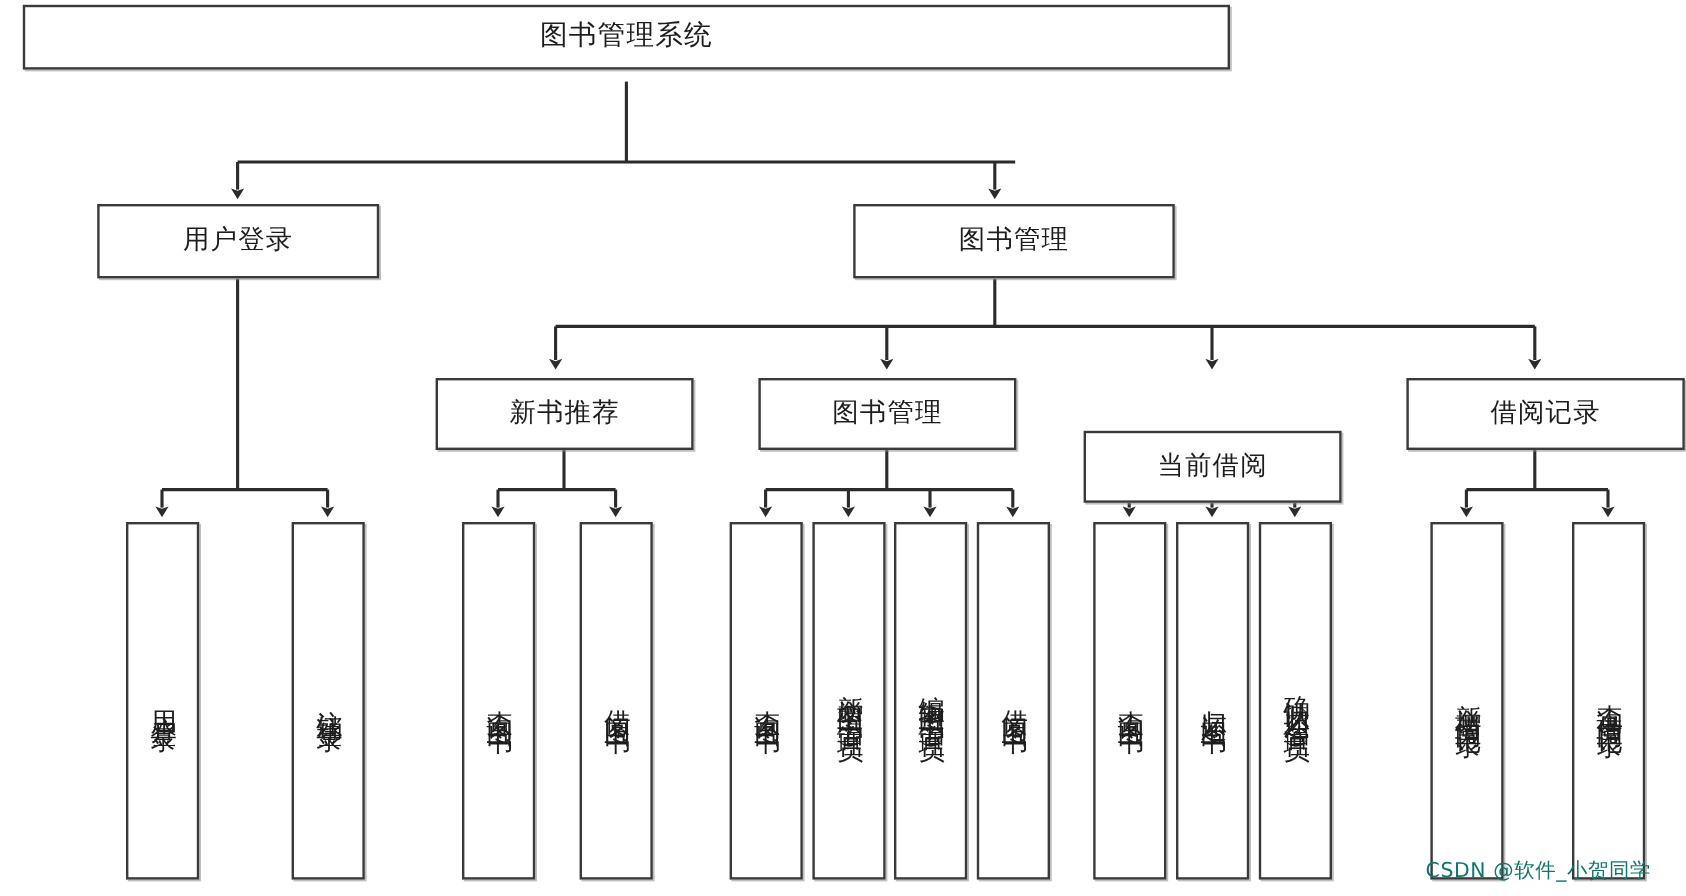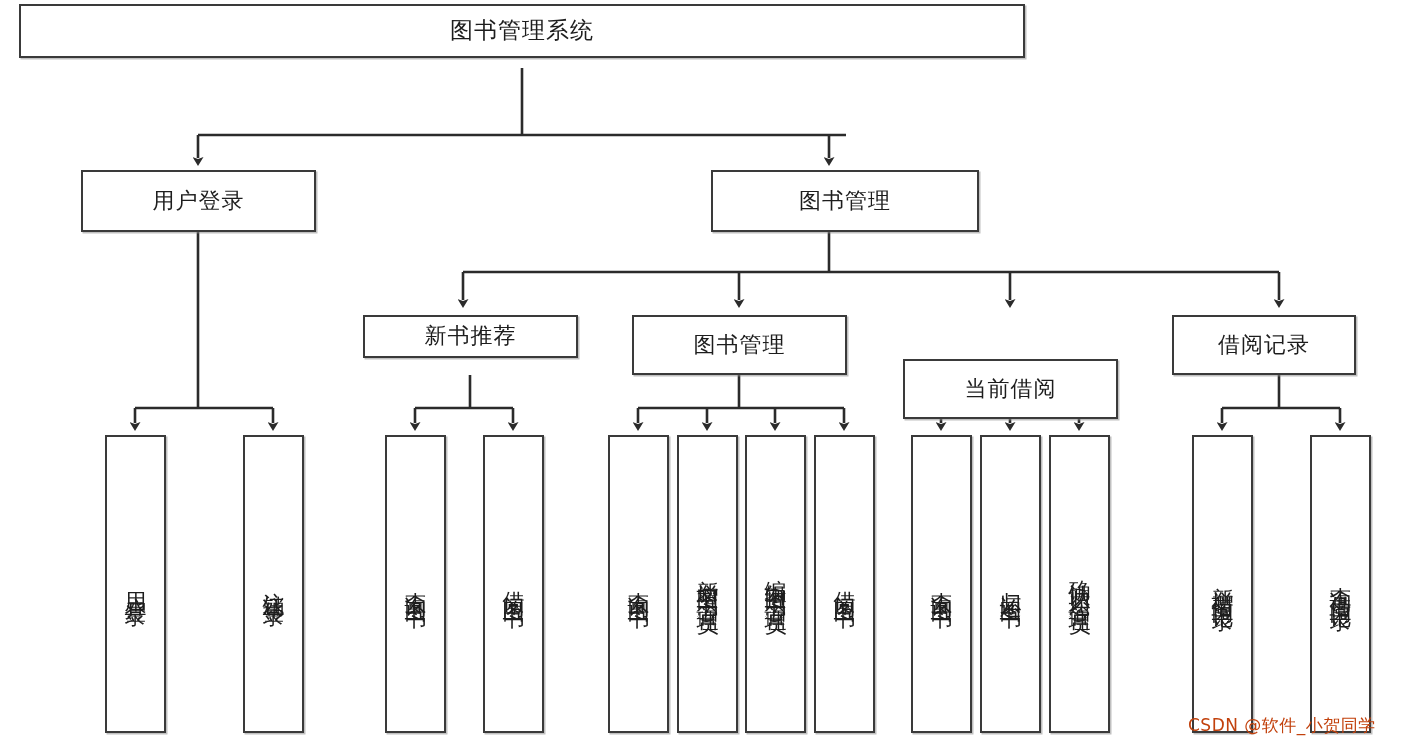--- a/index.html
+++ b/index.html
@@ -56,21 +56,21 @@
     line-height: 1;
     white-space: nowrap;
     text-align: center;
     color: #1d1d1d;
   }
   #watermark {
     position: absolute;
     left: 1188px;
     top: 714px;
     font-size: 17px;
-    color: #c2410c;
+    color: #0f766e;
     white-space: nowrap;
     letter-spacing: 0.5px;
   }
 </style>
 </head>
 <body>
 
 <div id="canvas">
 
   <svg id="edges" viewBox="0 0 1405 747" width="1405" height="747" xmlns="http://www.w3.org/2000/svg">
@@ -127,30 +127,30 @@
     <span>图书管理系统</span>
   </div>
 
   <div class="node horiz" style="left:81px; top:170px; width:235px; height:62px;">
     <span>用户登录</span>
   </div>
   <div class="node horiz" style="left:711px; top:170px; width:268px; height:62px;">
     <span>图书管理</span>
   </div>
 
-  <div class="node horiz" style="left:363px; top:315px; width:215px; height:43px;">
+  <div class="node horiz" style="left:363px; top:315px; width:215px; height:60px;">
     <span>新书推荐</span>
   </div>
   <div class="node horiz" style="left:632px; top:315px; width:215px; height:60px;">
     <span>图书管理</span>
   </div>
   <div class="node horiz" style="left:903px; top:315px; width:215px; height:60px;margin-top:44px;">
     <span>当前借阅</span>
   </div>
-  <div class="node horiz" style="left:1172px; top:315px; width:184px; height:60px;">
+  <div class="node horiz" style="left:1172px; top:315px; width:232px; height:60px;">
     <span>借阅记录</span>
   </div>
 
   <div class="node leaf" style="left:105px; top:435px; width:61px; height:298px;">
     <span class="vlabel">用户登录</span>
   </div>
   <div class="node leaf" style="left:243px; top:435px; width:61px; height:298px;">
     <span class="vlabel">注销登录</span>
   </div>
 

